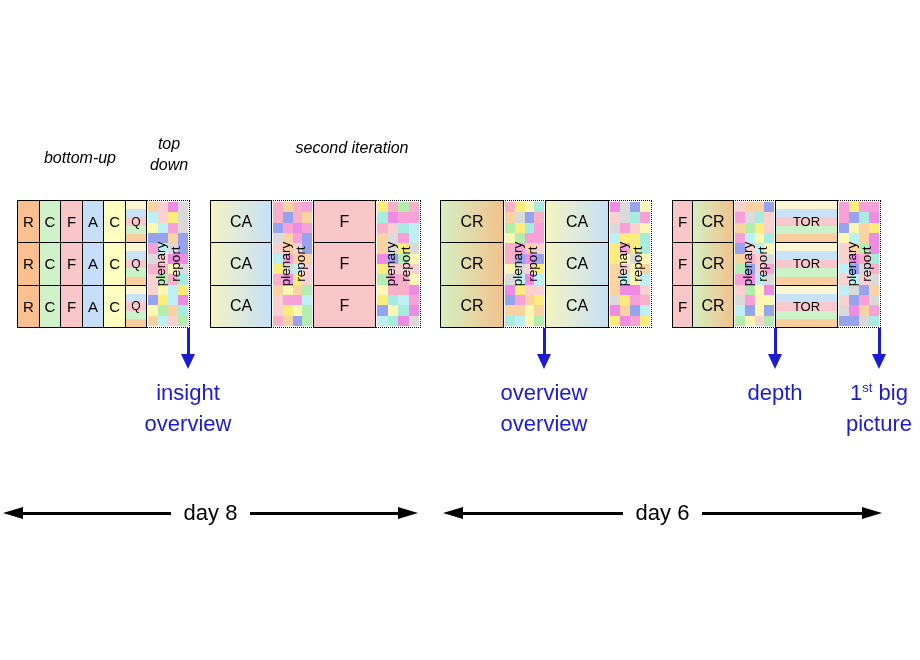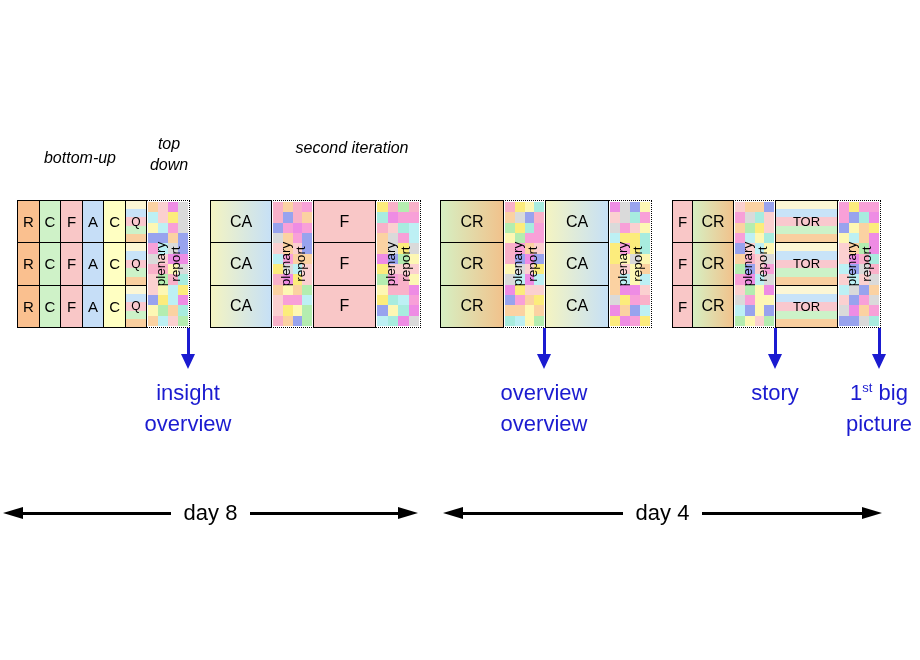--- a/index.html
+++ b/index.html
@@ -55,38 +55,38 @@
 
   <div class="outcome-label" style="left: 113px; color: rgb(27, 27, 208);">
     <div>insight</div>
     <div>overview</div>
   </div>
   <div class="outcome-label" style="left: 469px; color: rgb(27, 27, 208);">
     <div>overview</div>
     <div>overview</div>
   </div>
   <div class="outcome-label" style="left: 700px; color: rgb(27, 27, 208);">
-    <div>story</div>
+    <div>depth</div>
   </div>
   <div class="outcome-label" style="left: 804px; color: rgb(27, 27, 208);">
     <div><span>1</span><span class="sup">st</span><span> big</span></div>
     <div>picture</div>
   </div>
 
   <div class="day-span" style="left:3px;width:415px;">
     <div class="head-left"></div>
     <div class="day-line"></div>
     <div class="day-text">day 8</div>
     <div class="day-line"></div>
     <div class="head-right"></div>
   </div>
   <div class="day-span" style="left:443px;width:439px;">
     <div class="head-left"></div>
     <div class="day-line"></div>
-    <div class="day-text">day 4</div>
+    <div class="day-text">day 6</div>
     <div class="day-line"></div>
     <div class="head-right"></div>
   </div>
 
 <div class="block" style="left: 17px; top: 200px; width: 174px; height: 130px;">
       <div class="cell" style="left: 0px; top: 0px; width: 22.6px; height: 43.3333px; font-size: 15px; background: rgb(250, 192, 143);">
         <span>R</span>
       </div>
       <div class="cell" style="left: 0px; top: 42.3333px; width: 22.6px; height: 43.3333px; font-size: 15px; background: rgb(250, 192, 143);">
         <span>R</span>

